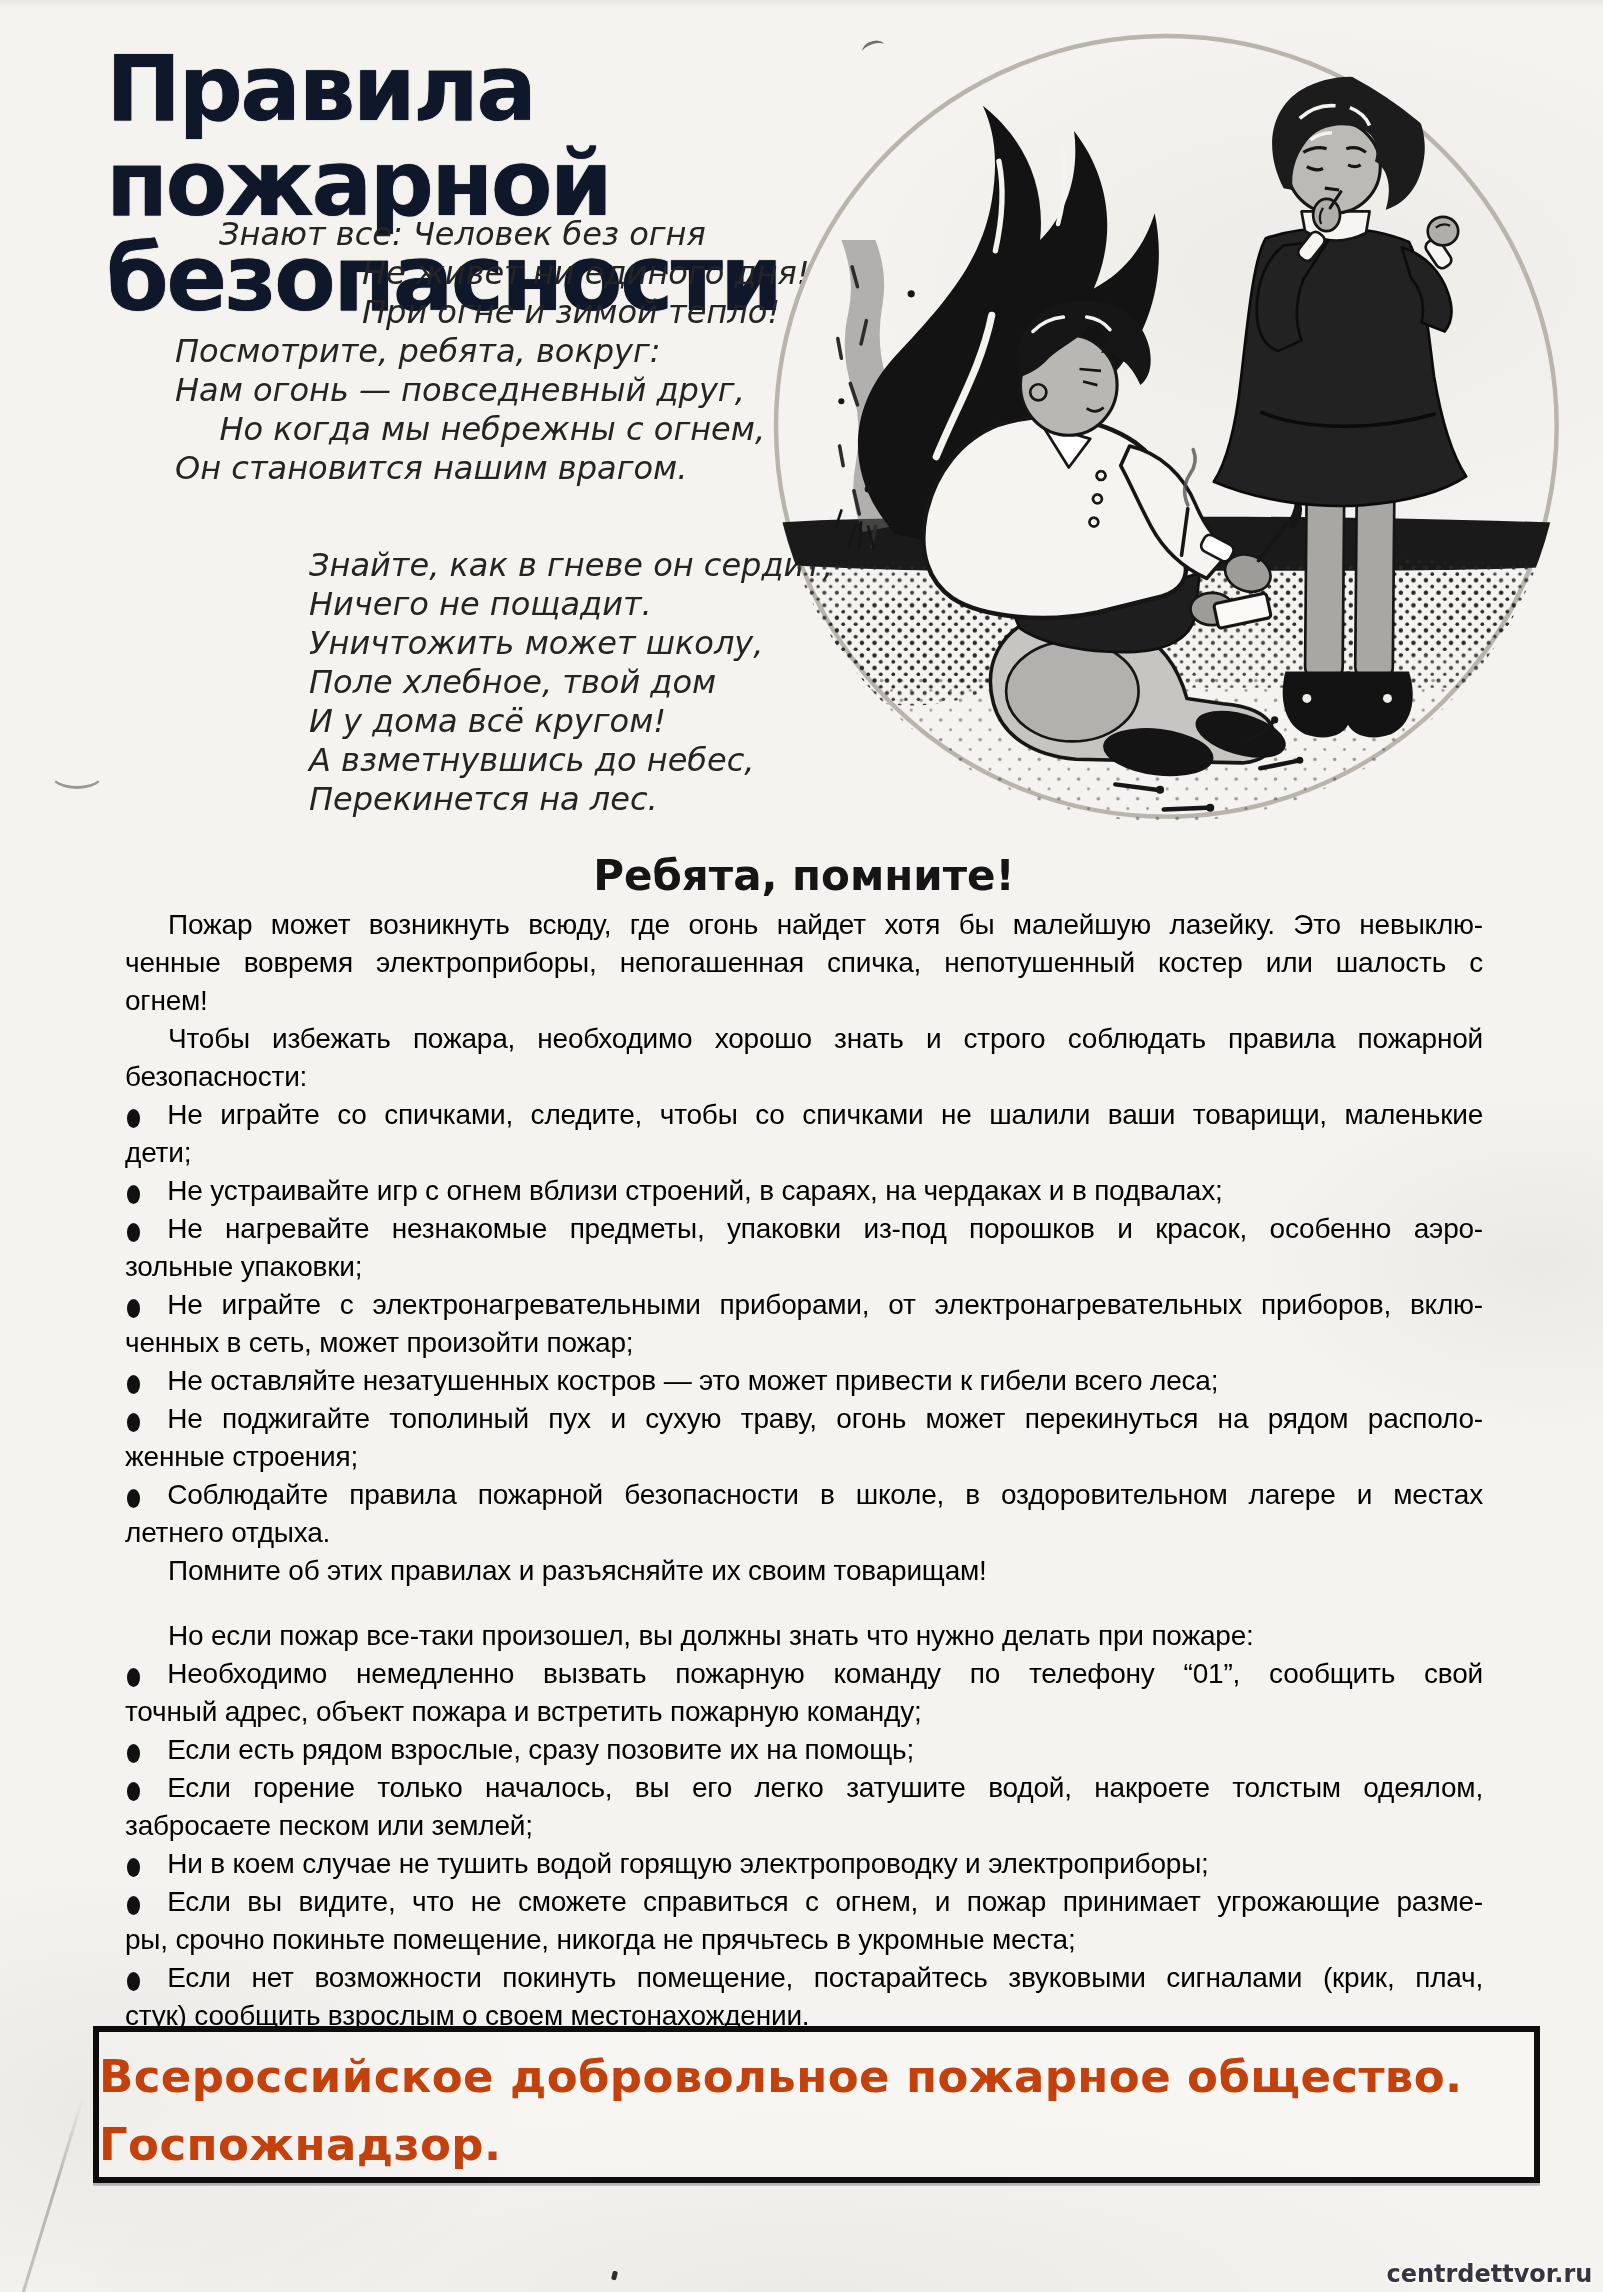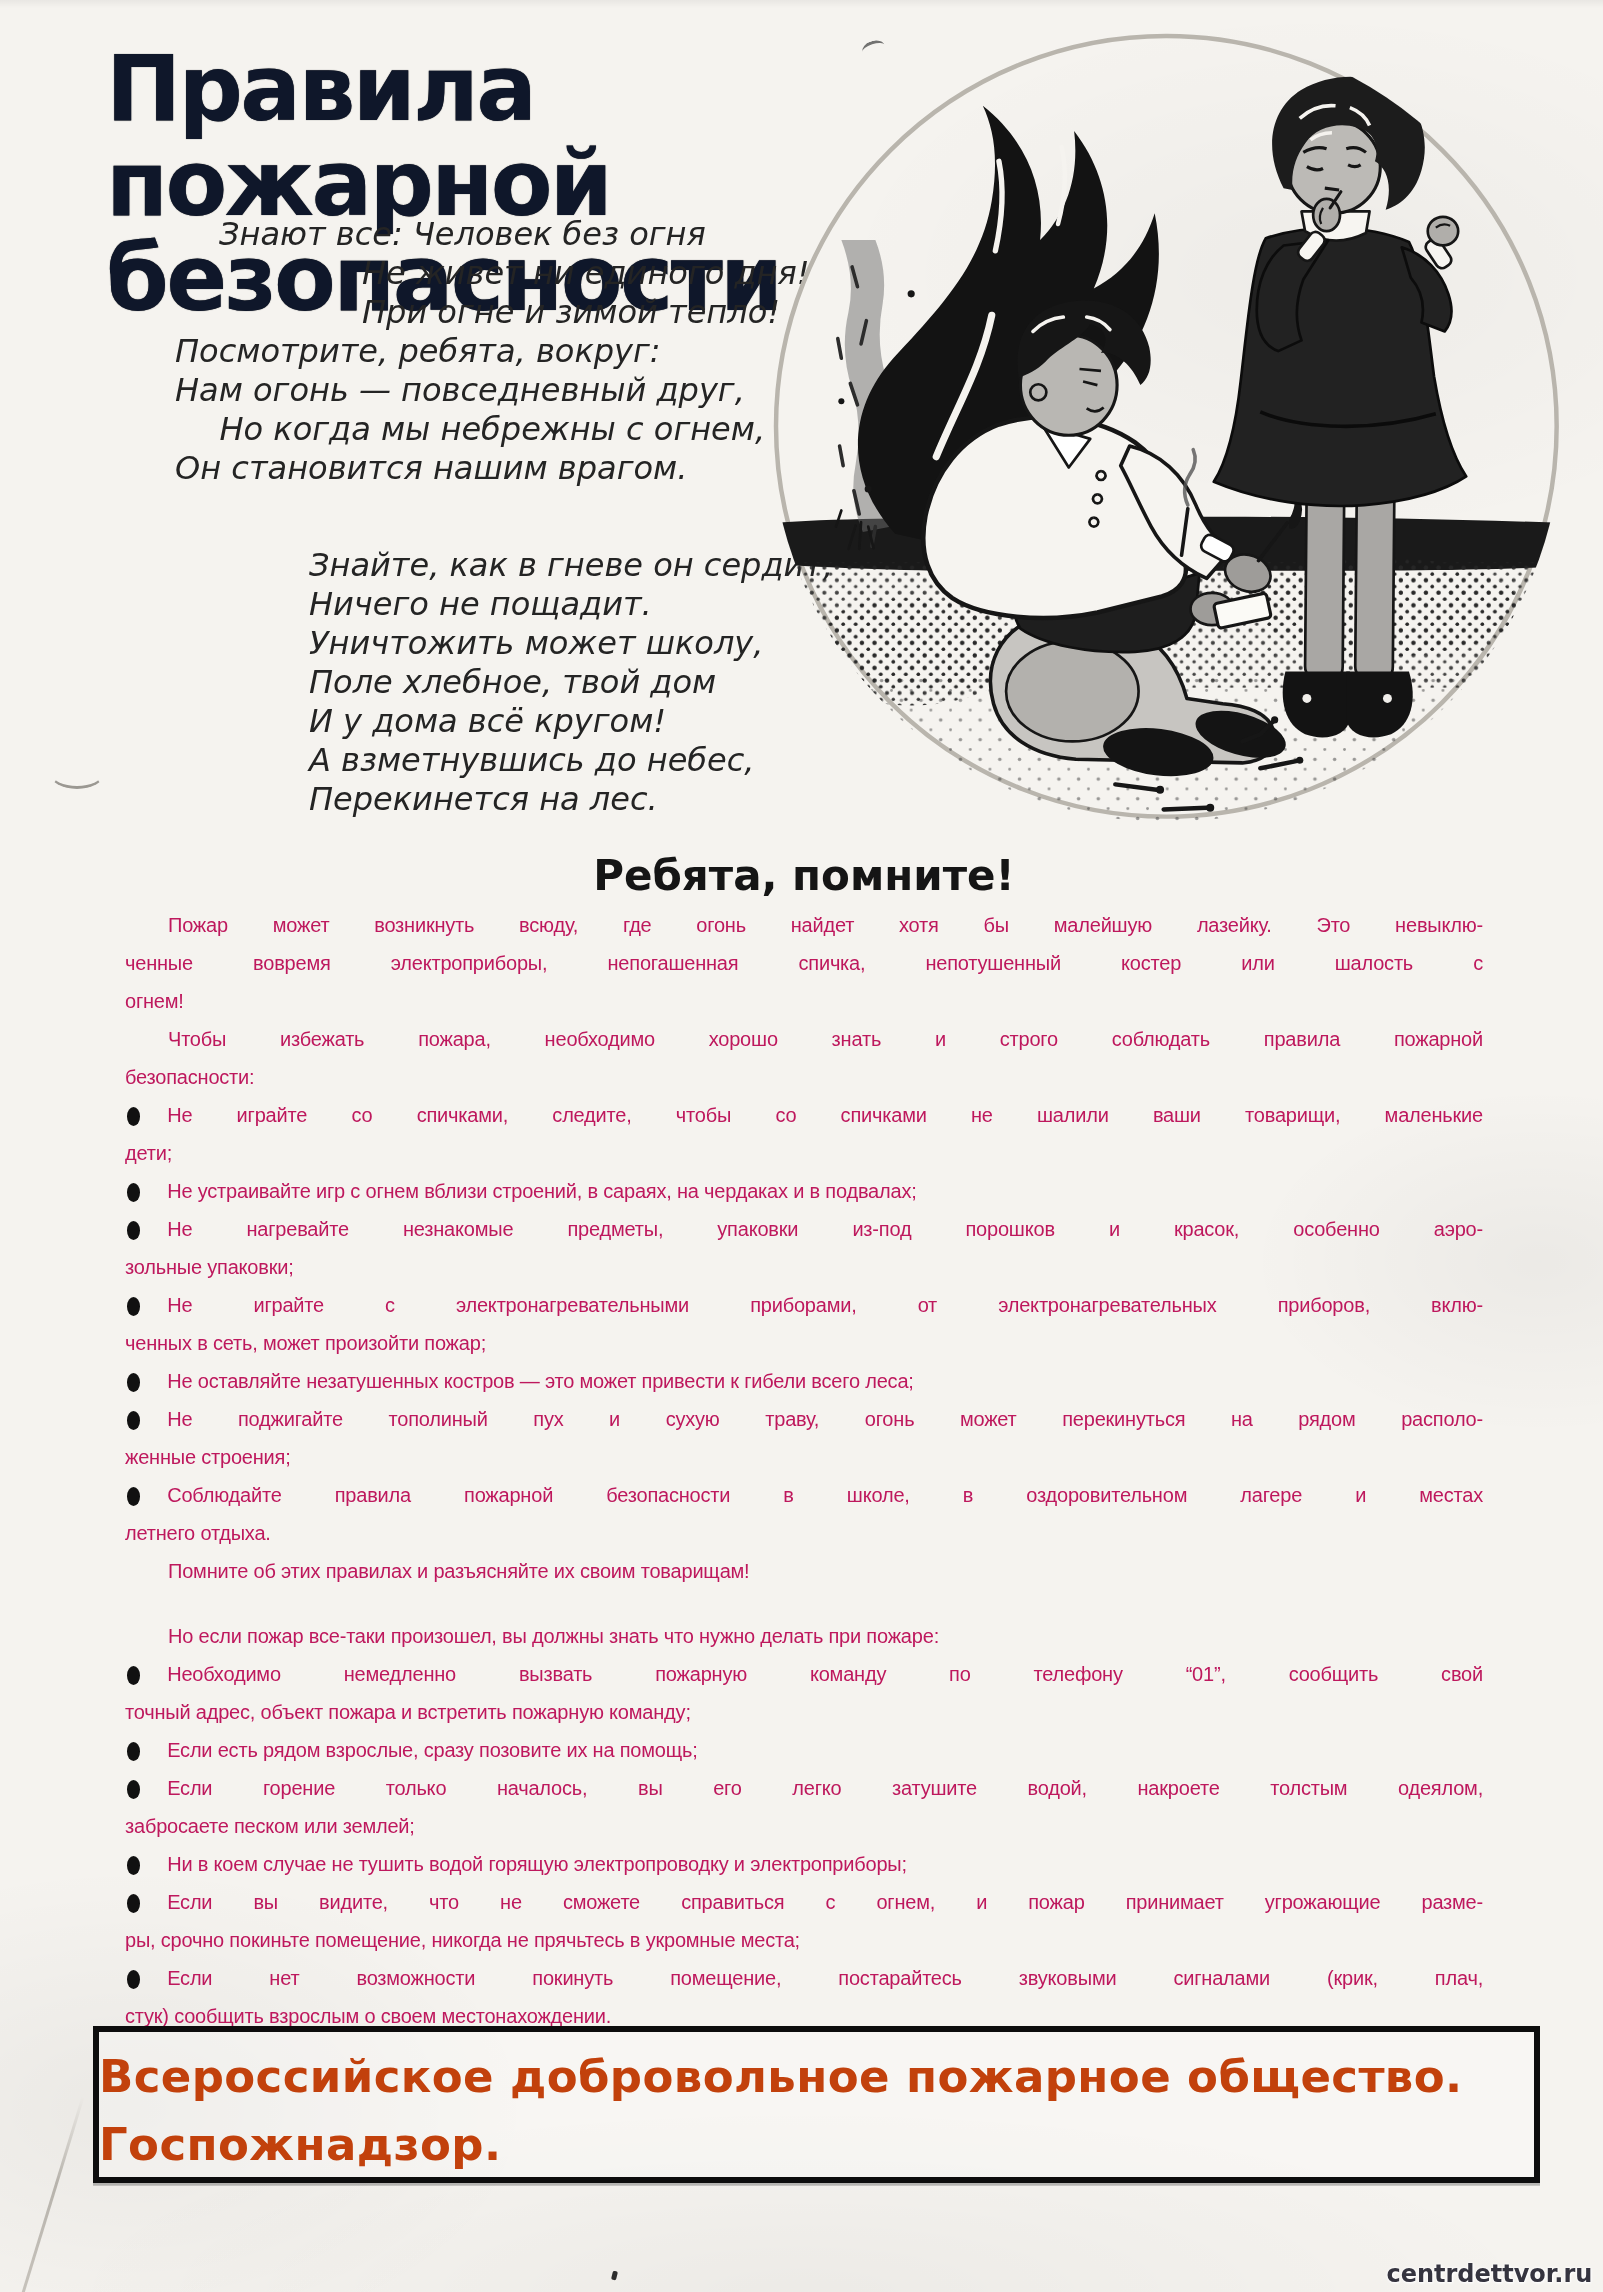--- a/index.html
+++ b/index.html
@@ -29,21 +29,21 @@
     font-size:32px;line-height:39px;color:#242424;white-space:nowrap;
   }
   #poem1{left:125px;top:215px;}
   #poem2{left:309px;top:546px;}
   .sheading{
     position:absolute;left:125px;top:851px;width:1358px;text-align:center;
     font-family:"DejaVu Sans",sans-serif;font-weight:bold;font-size:42px;color:#151515;
   }
   .bodytext{
     position:absolute;left:125px;top:906px;width:1358px;
-    font-size:20px;line-height:38px;color:#be185d;letter-spacing:-0.2px;
+    font-size:28px;line-height:38px;color:#000000;letter-spacing:-0.2px;
   }
   .tl{min-height:38px;}
   .jl{text-align:justify;text-align-last:justify;text-justify:inter-word;}
   .ll{text-align:left;}
   .blt{
     display:inline-block;width:13.4px;height:19px;background:#111;border-radius:50%;
     margin:0 27px 0 1.8px;vertical-align:-3.6px;
   }
   .footer-box{
     position:absolute;left:93px;top:2026px;width:1435px;height:134px;

